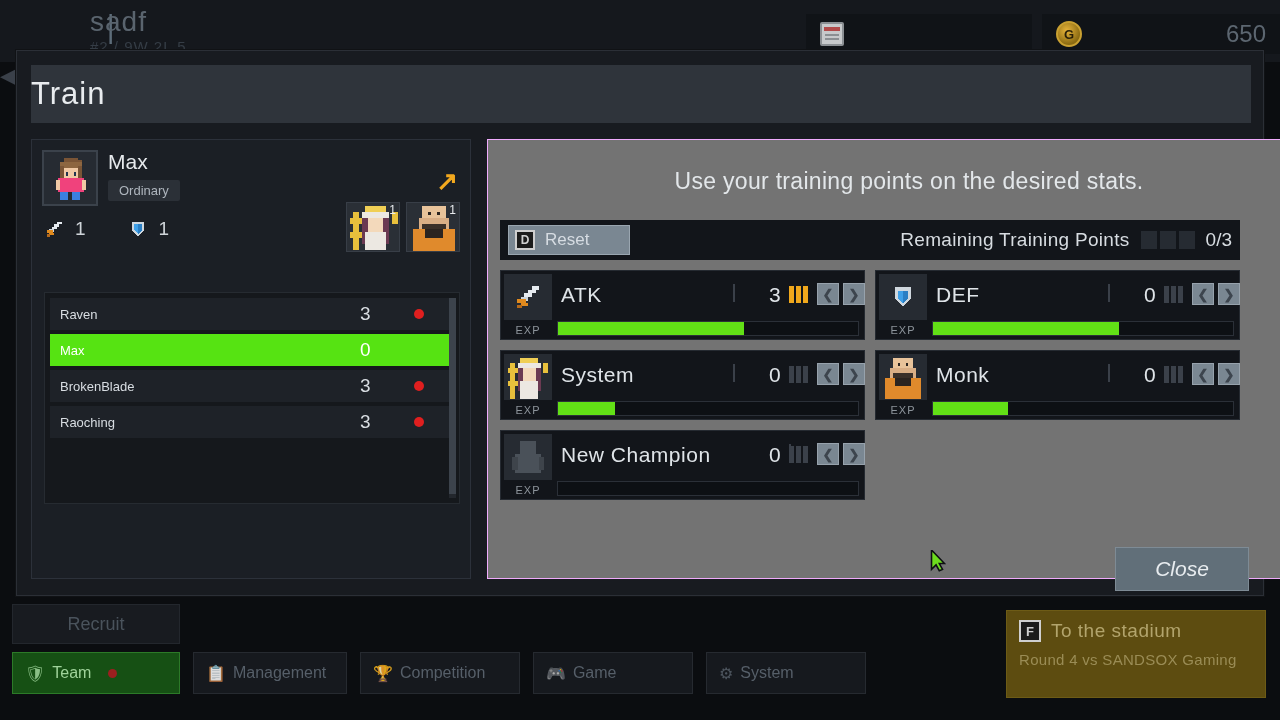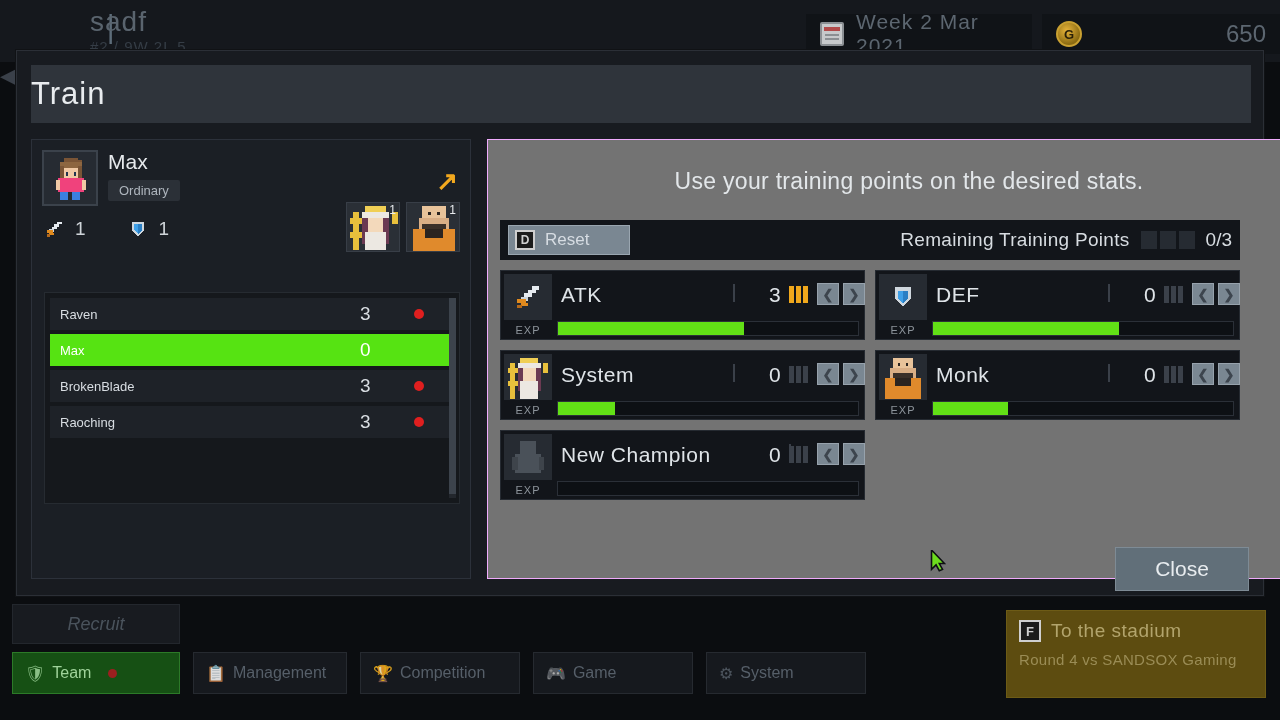--- a/index.html
+++ b/index.html
@@ -61,21 +61,21 @@
   .bg-side-arrow {
     position: absolute; left: 0; top: 60px; width: 18px; height: 40px;
     color: #3a4049; font-size: 26px;
   }
 
   
   .bottom-area { position: absolute; left: 0; top: 596px; width: 1280px; height: 124px; }
   .recruit-btn {
     position: absolute; left: 12px; top: 8px; width: 168px; height: 40px;
     background: #181b20; border: 1px solid #23272d; color: #4a535c;
-    font-size: 18px; display: flex; align-items: center; justify-content: center; font-style: italic;
+    font-size: 18px; display: flex; align-items: center; justify-content: center;
   }
   .navbar { position: absolute; left: 12px; top: 652px; display: flex; gap: 13px; }
   .nav-btn {
     height: 42px; background: #16191e; border: 1px solid #262a30;
     display: flex; align-items: center; gap: 7px; padding: 0 12px;
     color: #565f69; font-size: 16px; position: relative;
   }
   .nav-btn.active { background: #165014; border-color: #2c7a28; color: #9fd39a; }
   .nav-btn .nicon { font-size: 16px; opacity: .85; }
   .nav-dot {
@@ -240,21 +240,21 @@
   }
   .sc-bar {
     position: absolute; left: 56px; top: 50px; width: 302px; height: 15px;
     background: #0d1014; border: 1px solid #2b3038;
   }
   .sc-bar > i { display: block; height: 100%; background: #62e016; }
 
   .close-btn {
     position: absolute; left: 1098px; top: 496px; width: 134px; height: 44px;
     background: #616f79; border: 1px solid #7e8b95; color: #e8ecef;
-    font-size: 21px; display: flex; align-items: center; justify-content: center;
+    font-size: 21px; display: flex; align-items: center; justify-content: center; font-style: italic;
   }
 
   .cursor {
     position: absolute; left: 930px; top: 550px; width: 16px; height: 22px;
     pointer-events: none;
   }
 </style>
 </head>
 <body>
 
@@ -263,21 +263,20 @@
   <div class="bg-topbar">
     <div class="bg-side-arrow">◀</div>
     <div class="bg-team-badge">
         <span>⎸</span>
       </div>
     <div class="bg-team-name">sadf</div>
     <div class="bg-team-sub">#2 / 9W 2L  5</div>
 
     <div class="bg-chip" id="chip-date">
       <div class="cal-icon"></div>
-      <div class="ctext">Week 2 Mar 2021</div>
     </div>
 
     <div class="bg-chip" id="chip-gold">
       <div class="coin-icon">G</div>
       <div class="cval">650</div>
     </div>
   </div>
 
   <div class="bottom-area">
     <div class="recruit-btn">Recruit</div>

